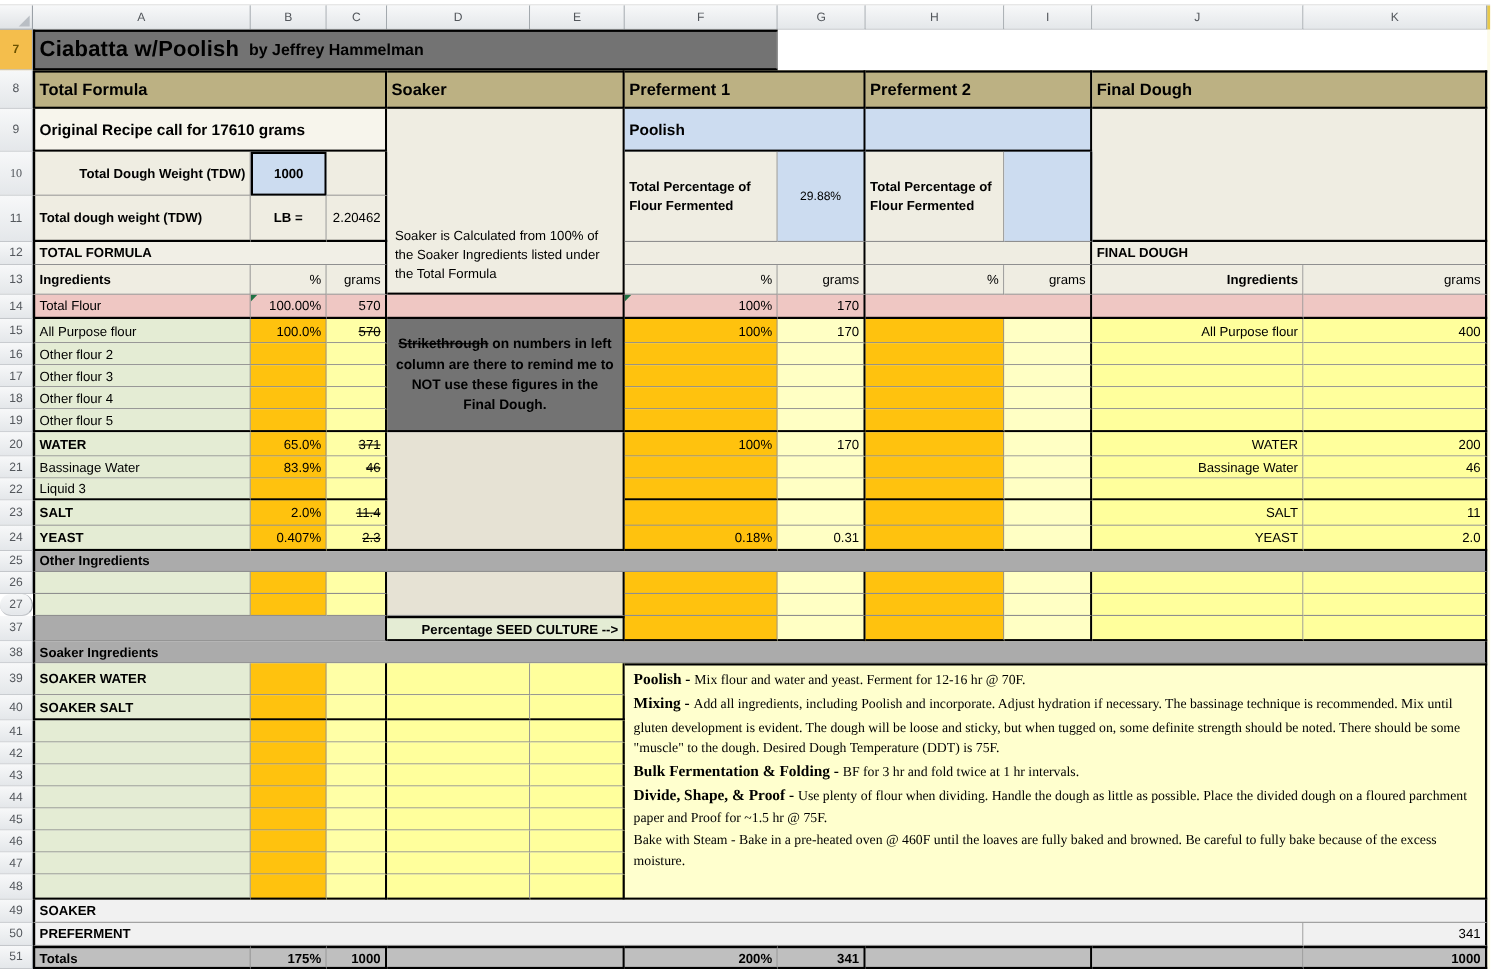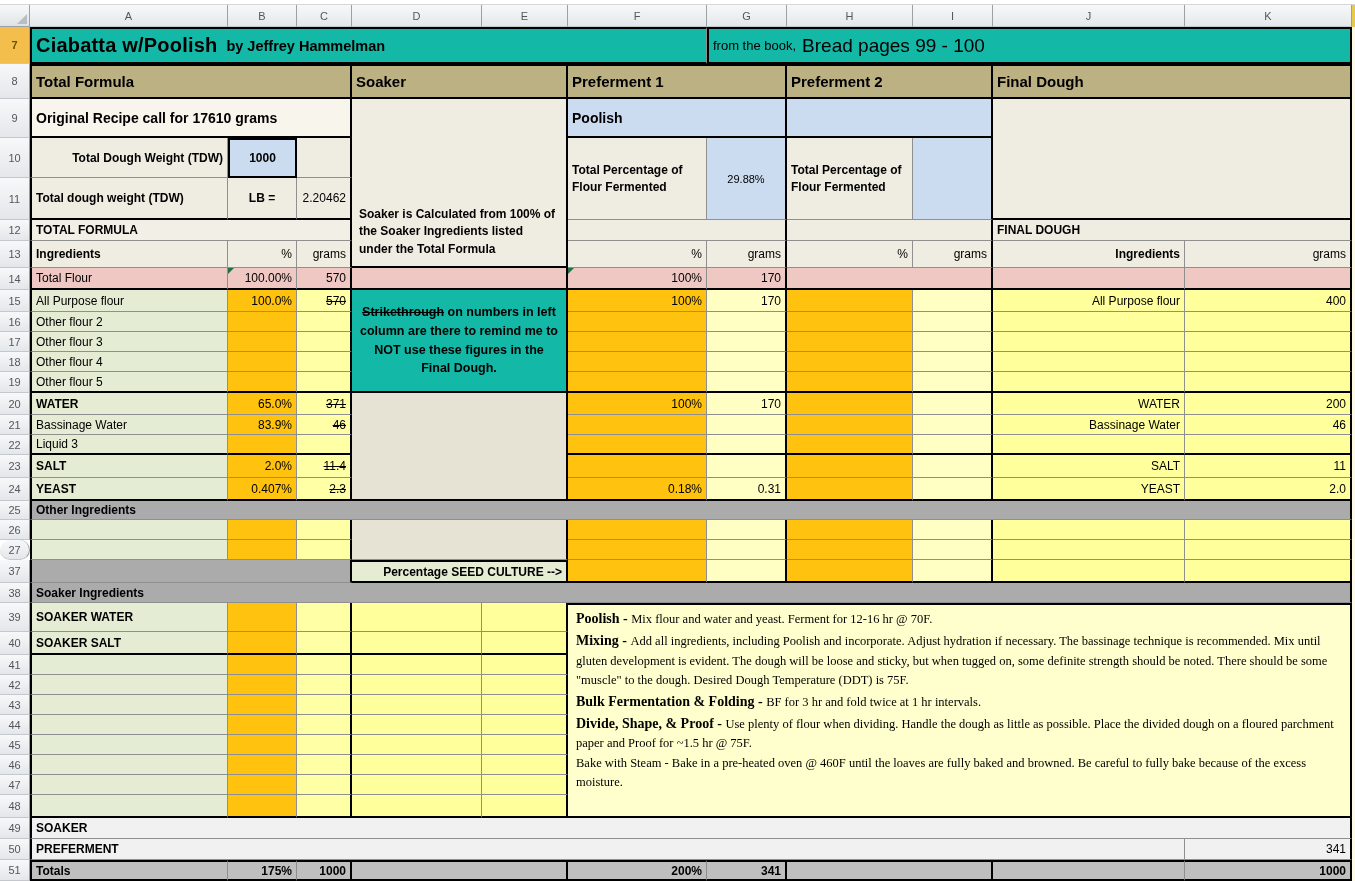--- a/index.html
+++ b/index.html
@@ -8,63 +8,59 @@
     display:grid;
     grid-template-columns:30px 198px 69px 55px 130px 86px 139px 80px 126px 80px 192px 167px 3px;
     grid-template-rows:5px 22px 37px 35px 39px 40px 42px 21px 27px 22px 22px 20px 20px 20px 21px 22px 20px 20px 23px 23px 19px 20px 20px 23px 20px 29px 23px 20px 20px 20px 20px 20px 20px 20px 23px 21px 21px 21px;
   }
   .c{position:relative;display:flex;align-items:center;padding:0 4px;font-size:12px;color:#000;
      border-right:1px solid #8f8f8f;border-bottom:1px solid #8f8f8f;overflow:hidden;white-space:nowrap;box-sizing:border-box;}
   .right{justify-content:flex-end}.center{justify-content:center}.bold{font-weight:bold}
   .tan{background:#BCB183}.cream{background:#EFEDE2}.cream2{background:#F7F5EC}.cream3{background:#F1EFE6}
   .greige{background:#E6E2D4}.blue{background:#CCDCF0}.pink{background:#EFC7C3}.green{background:#E4ECD4}
   .orange{background:#FFC20E}.yel{background:#FFFFA6}.paleyel{background:#FFFFC4}.fdyel{background:#FFFF9C}
-  .gray{background:#ABABAB}.lgray{background:#F1F1F1}.tgray{background:#BFBFBF}.white{background:#14b8a6}
+  .gray{background:#ABABAB}.lgray{background:#F1F1F1}.tgray{background:#BFBFBF}.white{background:#737373}
   .insbg{background:#FFFFCE}
   .bL{border-left:2px solid #000}.bR{border-right:2px solid #000}.bT{border-top:2px solid #000}.bB{border-bottom:2px solid #000}
   .sect{font-size:15px;font-weight:bold}
   .strike{text-decoration:line-through}
   .gtri::before{content:"";position:absolute;top:0;left:0;border-top:6px solid #1F7244;border-right:6px solid transparent;}
   .rh,.ch{display:flex;align-items:center;justify-content:center;font-size:11px;color:#53575c;
      background:linear-gradient(#F7F8F9,#E4E7EA);border-right:1px solid #9aa0a6;border-bottom:1px solid #c4c7cb;box-sizing:border-box;}
   .rh7{background:#F4BE4C !important;color:#6b5200;font-weight:bold;}
   .topstrip{grid-area:1/1/2/14;background:#fff;border-bottom:1px solid #d7d7d7;}
   .corner{grid-area:2/1/3/2;background:linear-gradient(#F7F8F9,#E0E3E6);border-right:1px solid #9aa0a6;border-bottom:1px solid #9aa0a6;position:relative;}
   .corner::after{content:"";position:absolute;right:2px;bottom:2px;border-left:10px solid transparent;border-bottom:10px solid #b9bec4;}
   .sliver-h{grid-area:2/13/3/14;background:#E8C94A;}
   .sliver-b{grid-area:3/13/39/14;background:#FDFBE8;}
   .title-main{font-size:20px;font-weight:bold;letter-spacing:.2px}
   .title-sub{font-size:14.5px;font-weight:bold;margin-left:9px}
   .book-pre{font-size:13px}
   .book-main{font-size:19px;margin-left:6px}
-  .note{white-space:normal;font-weight:bold;font-size:12px;line-height:1.45;align-items:flex-end;padding:4px 7px 8px 7px;}
+  .note{white-space:normal;font-weight:normal;font-size:12px;line-height:1.45;align-items:flex-end;padding:4px 7px 8px 7px;}
   .snote{white-space:normal;font-weight:bold;font-size:12.5px;line-height:1.5;text-align:center;align-items:center;justify-content:center;padding:2px 6px;}
   .pctlbl{white-space:normal;font-weight:bold;font-size:12px;line-height:1.35;justify-content:center;}
   .small{font-size:11px}
   .b1000{border:2px solid #000;}
   .ins{display:block;white-space:normal;padding:3px 8px 2px 8px;font-size:12.5px;line-height:1.52;overflow:hidden;}
   .ins-p{margin:0 0 1px 0;font-family:Liberation Serif, serif;}
   .ins-lead{font-weight:bold;font-size:14px;}
 </style>
 </head>
 <body>
 
 <div id="sheet">
   <div class="topstrip"></div>
   <div class="corner"></div>
   <div class="sliver-h"></div>
   <div class="sliver-b"></div>
 
   <div class="c white bL bT bB" style="grid-area:3/2/4/8">
     <span class="title-main">Ciabatta w/Poolish</span>
     <span class="title-sub">by Jeffrey Hammelman</span>
-  </div>
-  <div class="c white bL bT bB bR" style="grid-area:3/8/4/13">
-    <span class="book-pre">from the book,</span>
-    <span class="book-main">Bread pages 99 - 100</span>
   </div>
 
   <div class="c tan sect bL bT bB bR" style="grid-area:4/2/5/5">Total Formula</div>
   <div class="c tan sect bT bB bR" style="grid-area:4/5/5/7">Soaker</div>
   <div class="c tan sect bT bB bR" style="grid-area:4/7/5/9">Preferment 1</div>
   <div class="c tan sect bT bB bR" style="grid-area:4/9/5/11">Preferment 2</div>
   <div class="c tan sect bT bB bR" style="grid-area:4/11/5/13">Final Dough</div>
 
   <div class="c cream2 bold bL bB bR" style="grid-area:5/2/6/5;font-size:14px">Original Recipe call for 17610 grams</div>
   <div class="c cream note bR bB" style="grid-area:5/5/10/7">Soaker is Calculated from 100% of the Soaker Ingredients listed under the Total Formula</div>
@@ -323,21 +319,21 @@
   <div class="c tgray bold right bR bT bB" style="grid-area:38/4/39/5">1000</div>
   <div class="c tgray bR bT bB" style="grid-area:38/5/39/7"></div>
   <div class="c tgray bold right bT bB" style="grid-area:38/7/39/8">200%</div>
   <div class="c tgray bold right bR bT bB" style="grid-area:38/8/39/9">341</div>
   <div class="c tgray bR bT bB" style="grid-area:38/9/39/11"></div>
   <div class="c tgray bT bB" style="grid-area:38/11/39/12"></div>
   <div class="c tgray bold right bR bT bB" style="grid-area:38/12/39/13">1000</div>
 <div class="rh rh7" style="grid-area: 3 / 1;">7</div>
     <div class="rh" style="grid-area: 4 / 1;">8</div>
     <div class="rh" style="grid-area: 5 / 1;">9</div>
-    <div class="rh" style="grid-area: 6 / 1;">10</div>
+    <div class="rh" style="grid-area: 6 / 1; font-family: Liberation Serif, serif;">10</div>
     <div class="rh" style="grid-area: 7 / 1;">11</div>
     <div class="rh" style="grid-area: 8 / 1;">12</div>
     <div class="rh" style="grid-area: 9 / 1;">13</div>
     <div class="rh" style="grid-area: 10 / 1;">14</div>
     <div class="rh" style="grid-area: 11 / 1;">15</div>
     <div class="rh" style="grid-area: 12 / 1;">16</div>
     <div class="rh" style="grid-area: 13 / 1;">17</div>
     <div class="rh" style="grid-area: 14 / 1;">18</div>
     <div class="rh" style="grid-area: 15 / 1;">19</div>
     <div class="rh" style="grid-area: 16 / 1;">20</div>

